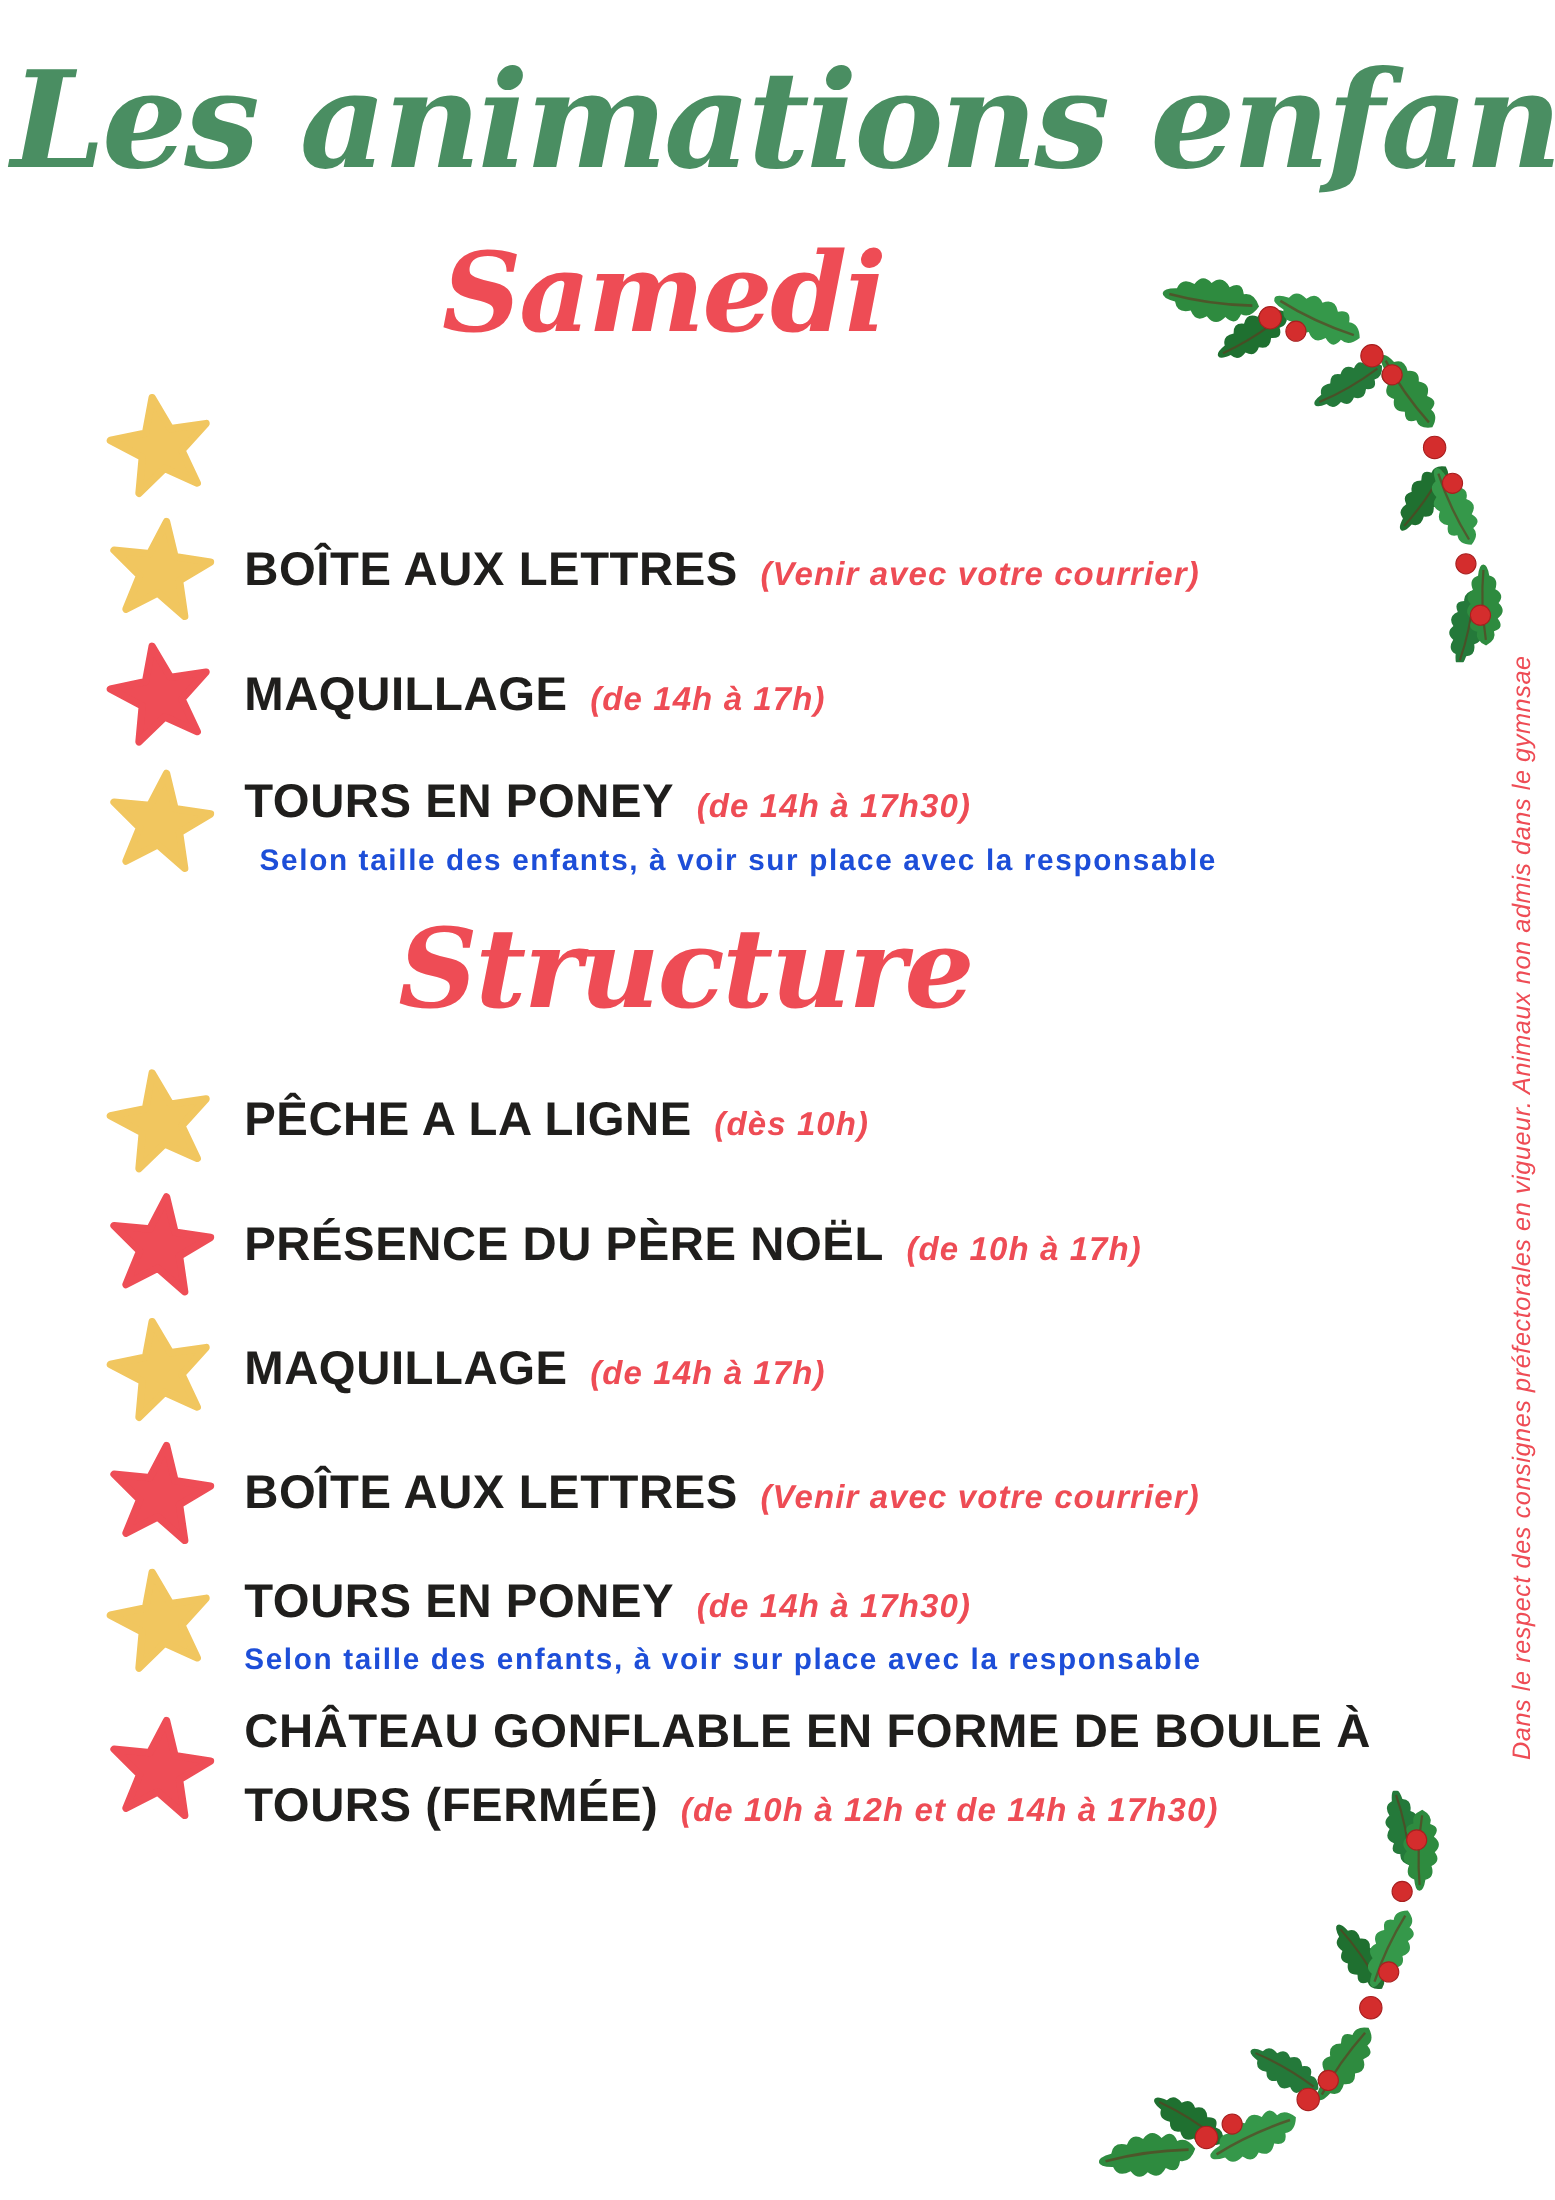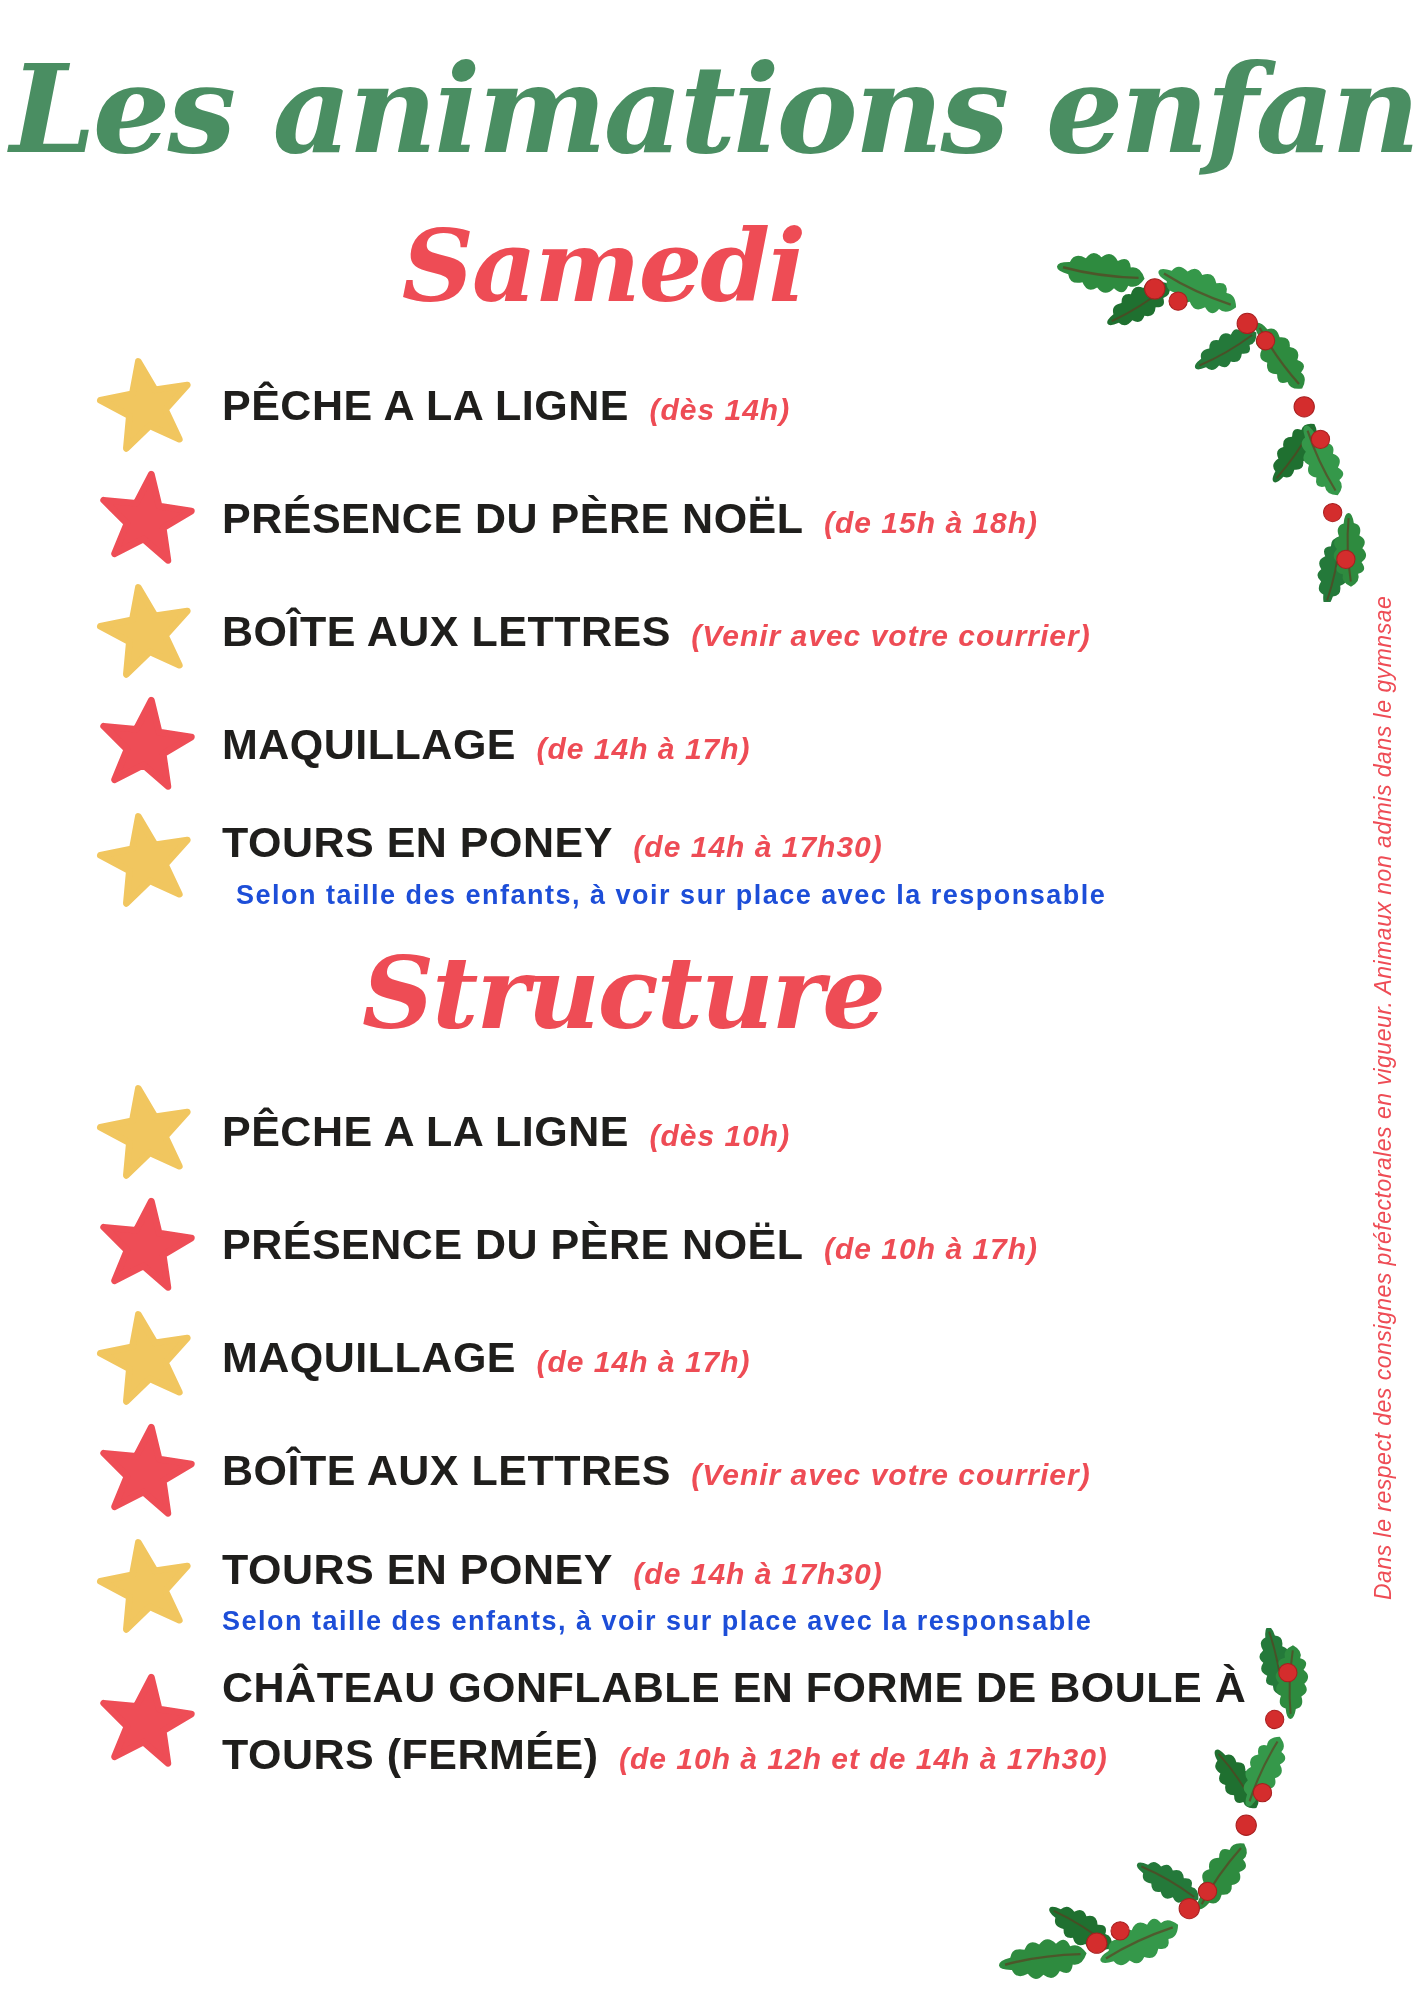--- a/index.html
+++ b/index.html
@@ -102,37 +102,22 @@
   <div class="day-heading saturday">Samedi</div>
 
   <div class="list saturday">
 
     <div class="row">
       <span class="star yellow">
         <svg viewBox="0 0 100 100">
             <use href="#star-shape" fill="currentColor" stroke="currentColor"></use>
           </svg>
       </span>
-      <div class="content"><span class="line">
-        <span class="label">PÊCHE A LA LIGNE</span>
-        <span class="time">(dès 14h)</span>
-      </span></div>
-    </div>
-
-    <div class="row">
-      <span class="star red">
-        <svg viewBox="0 0 100 100">
-            <use href="#star-shape" fill="currentColor" stroke="currentColor"></use>
-          </svg>
-      </span>
-      <div class="content"><span class="line">
-        <span class="label">PRÉSENCE DU PÈRE NOËL</span>
-        <span class="time">(de 15h à 18h)</span>
-      </span></div>
-    </div>
+    </div>
+
 
     <div class="row">
       <span class="star yellow">
         <svg viewBox="0 0 100 100">
             <use href="#star-shape" fill="currentColor" stroke="currentColor"></use>
           </svg>
       </span>
       <div class="content"><span class="line">
         <span class="label">BOÎTE AUX LETTRES</span>
         <span class="time">(Venir avec votre courrier)</span>

